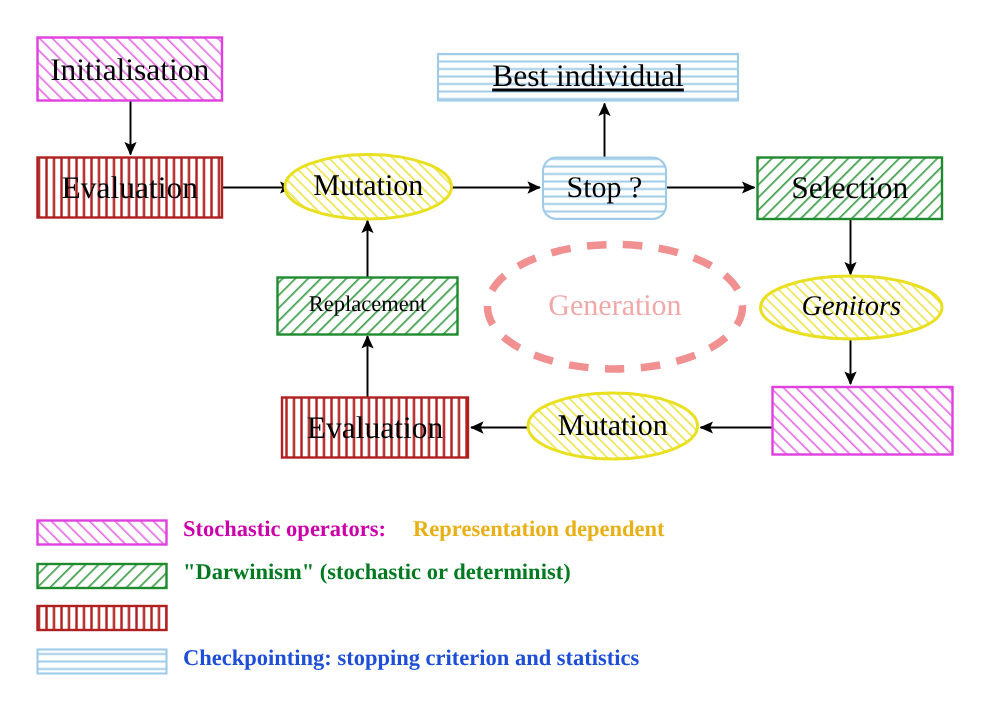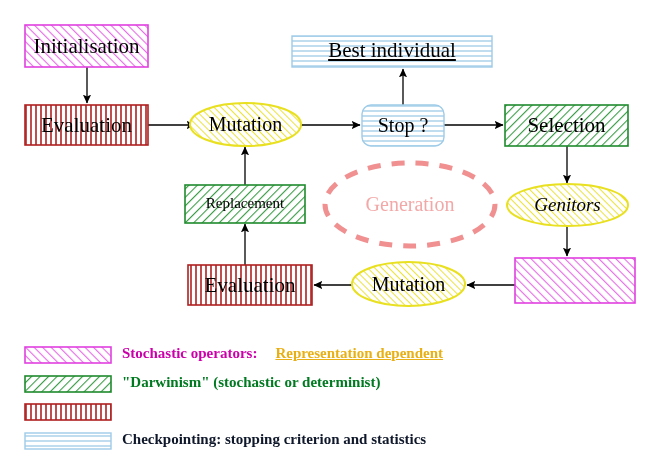--- a/index.html
+++ b/index.html
@@ -143,25 +143,25 @@
   <div class="node-label" style="left:352px; top:262px; width:113px; height:44px; font-size:20px;">Mutation</div>
 
   <div class="node-label" style="left:188px; top:265px; width:124px; height:40px; font-size:21px;">Evaluation</div>
 
   <div class="node-label" style="left:185px; top:185px; width:120px; height:38px; font-size:15px;">Replacement</div>
 
   <div class="node-label" style="left:325px; top:163px; width:170px; height:83px; font-size:20px; color:#f3a8a8;">Generation</div>
 
   <div style="position:absolute; left:122px; top:344px;">
     <span class="legend-text" style="position:static; color:#cc00aa;margin-top:32px;">Stochastic operators:</span>
-    <span class="legend-text" style="position:static; color:#e8b014; margin-left:14px;text-decoration:underline;">Representation dependent</span>
+    <span class="legend-text" style="position:static; color:#e8b014; margin-left:14px;">Representation dependent</span>
   </div>
 
   <div style="position:absolute; left:122px; top:373px;">
     <span class="legend-text" style="position:static; color:#007a21;">"Darwinism" (stochastic or determinist)</span>
   </div>
 
 
   <div style="position:absolute; left:122px; top:430px;">
-    <span class="legend-text" style="position:static; color:#0f172a;">Checkpointing: stopping criterion and statistics</span>
+    <span class="legend-text" style="position:static; color:#1d4ed8;">Checkpointing: stopping criterion and statistics</span>
   </div>
 
 </div>
 
 </body></html>

